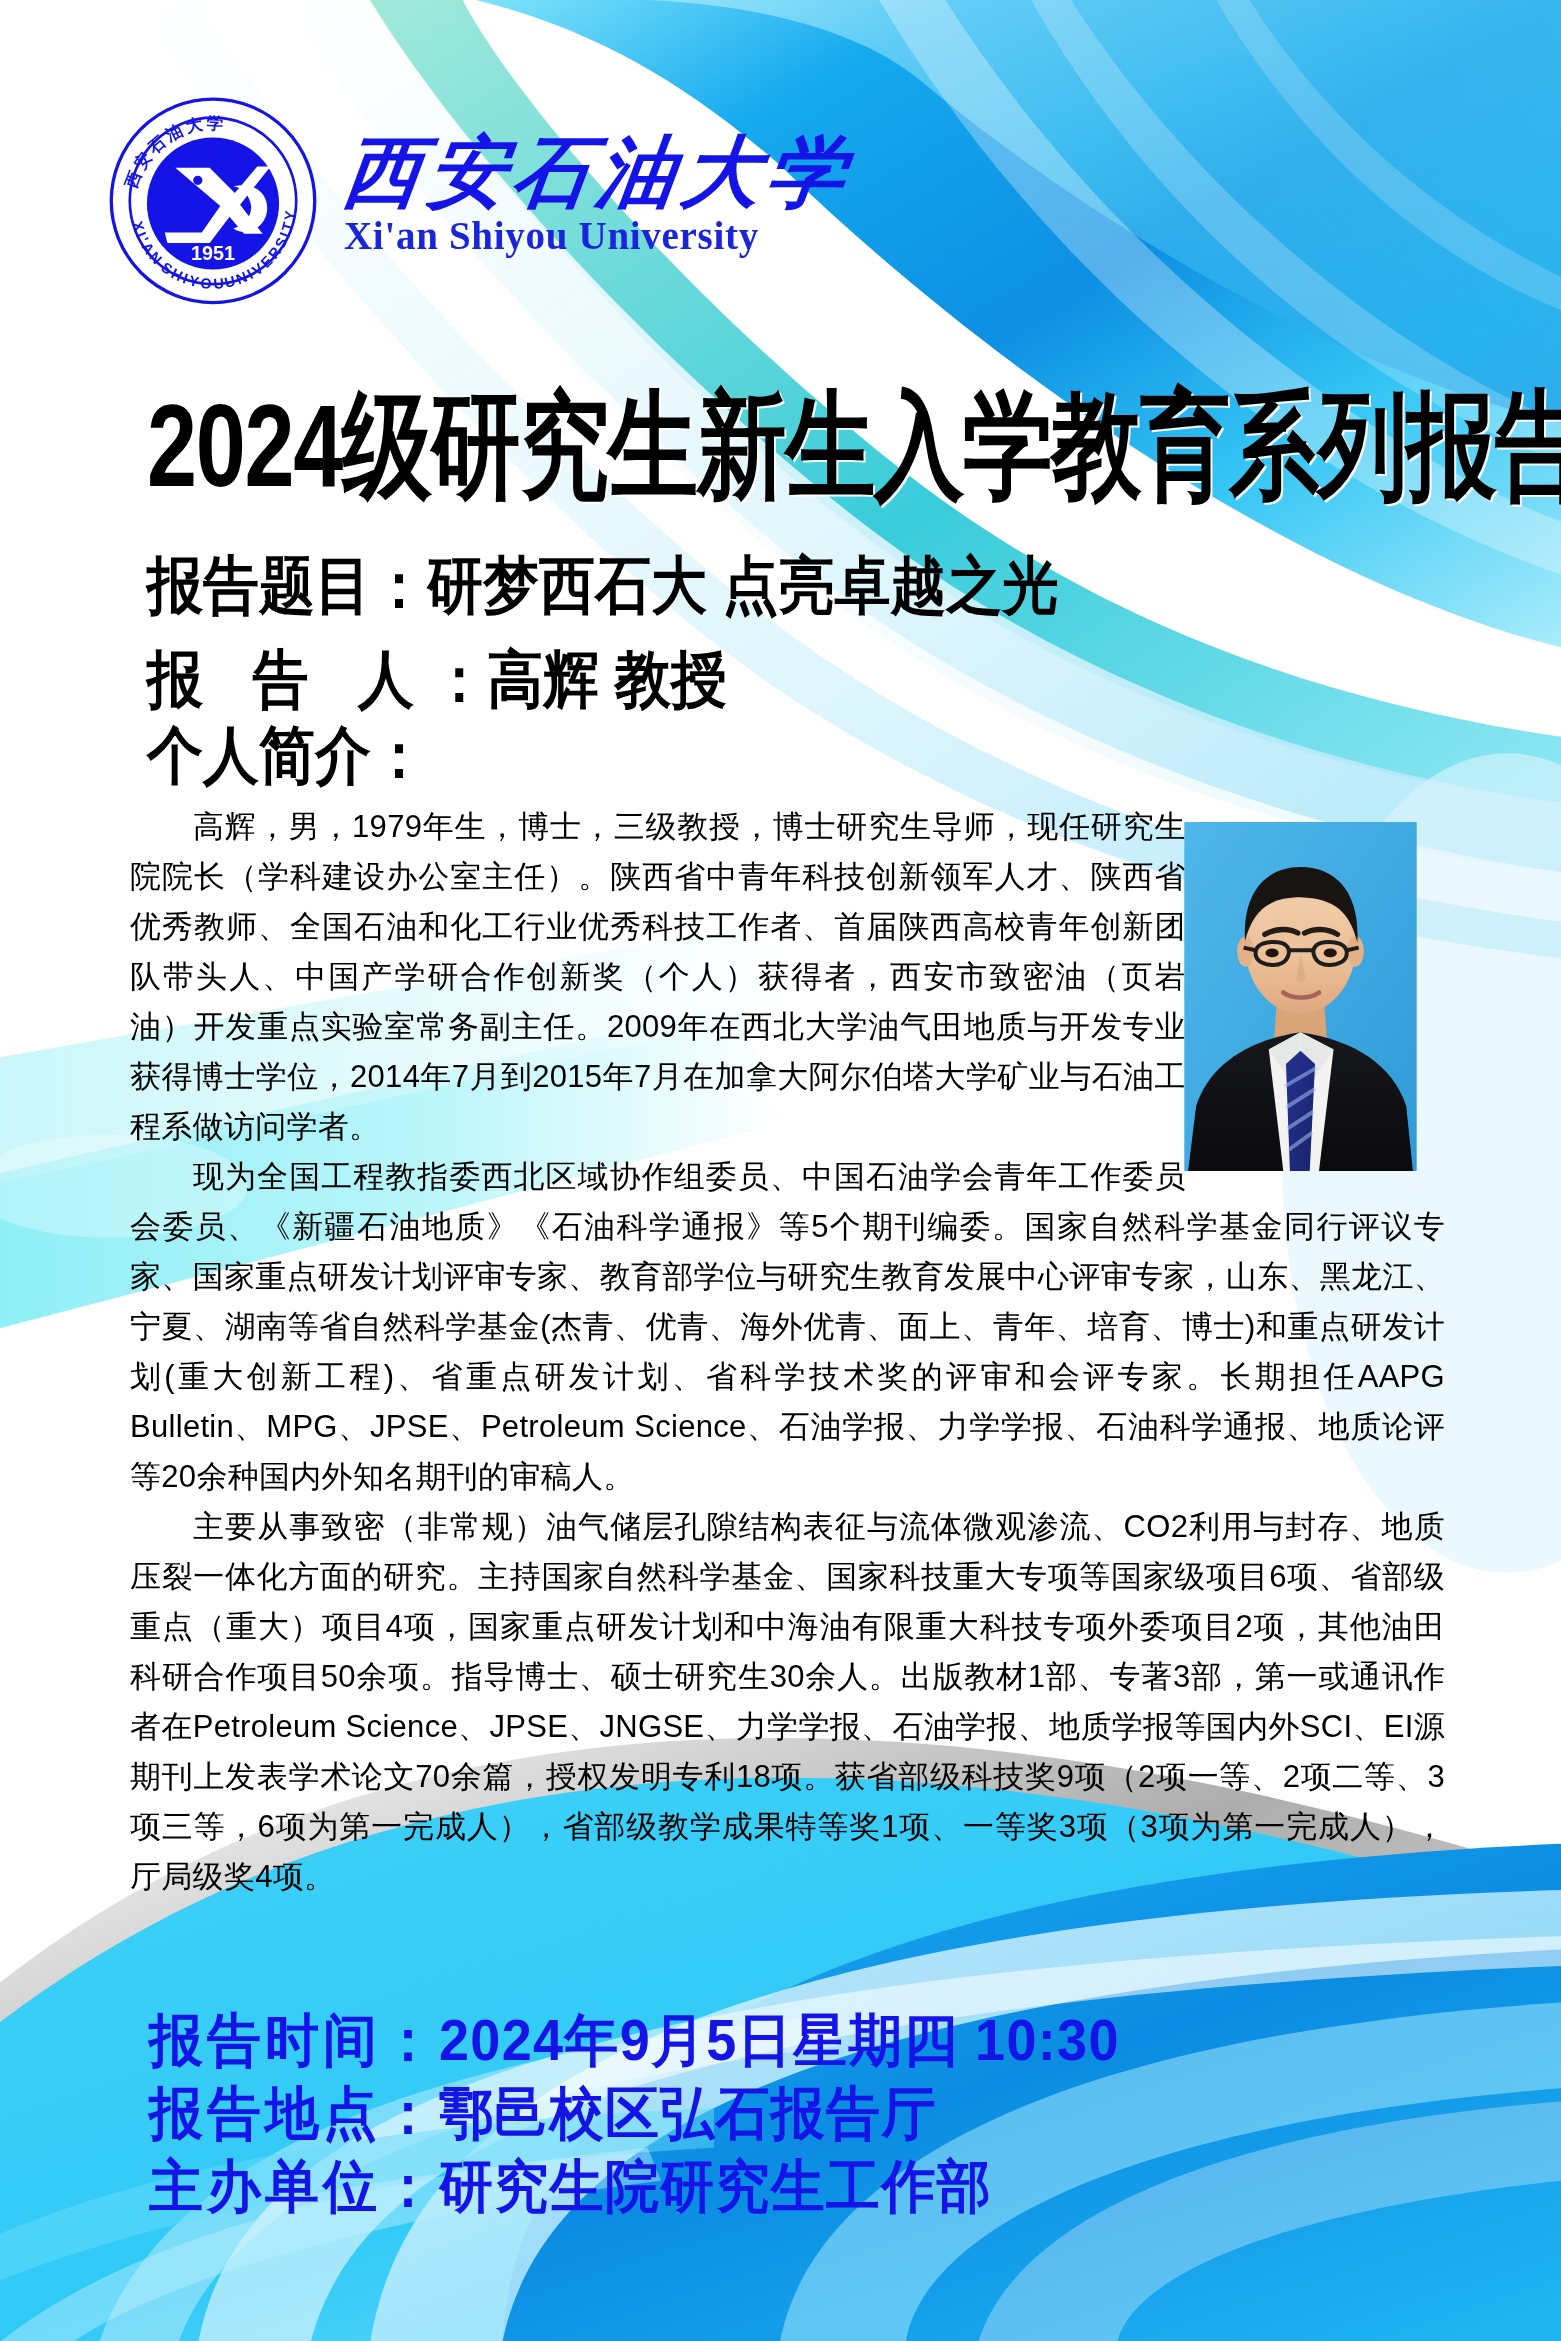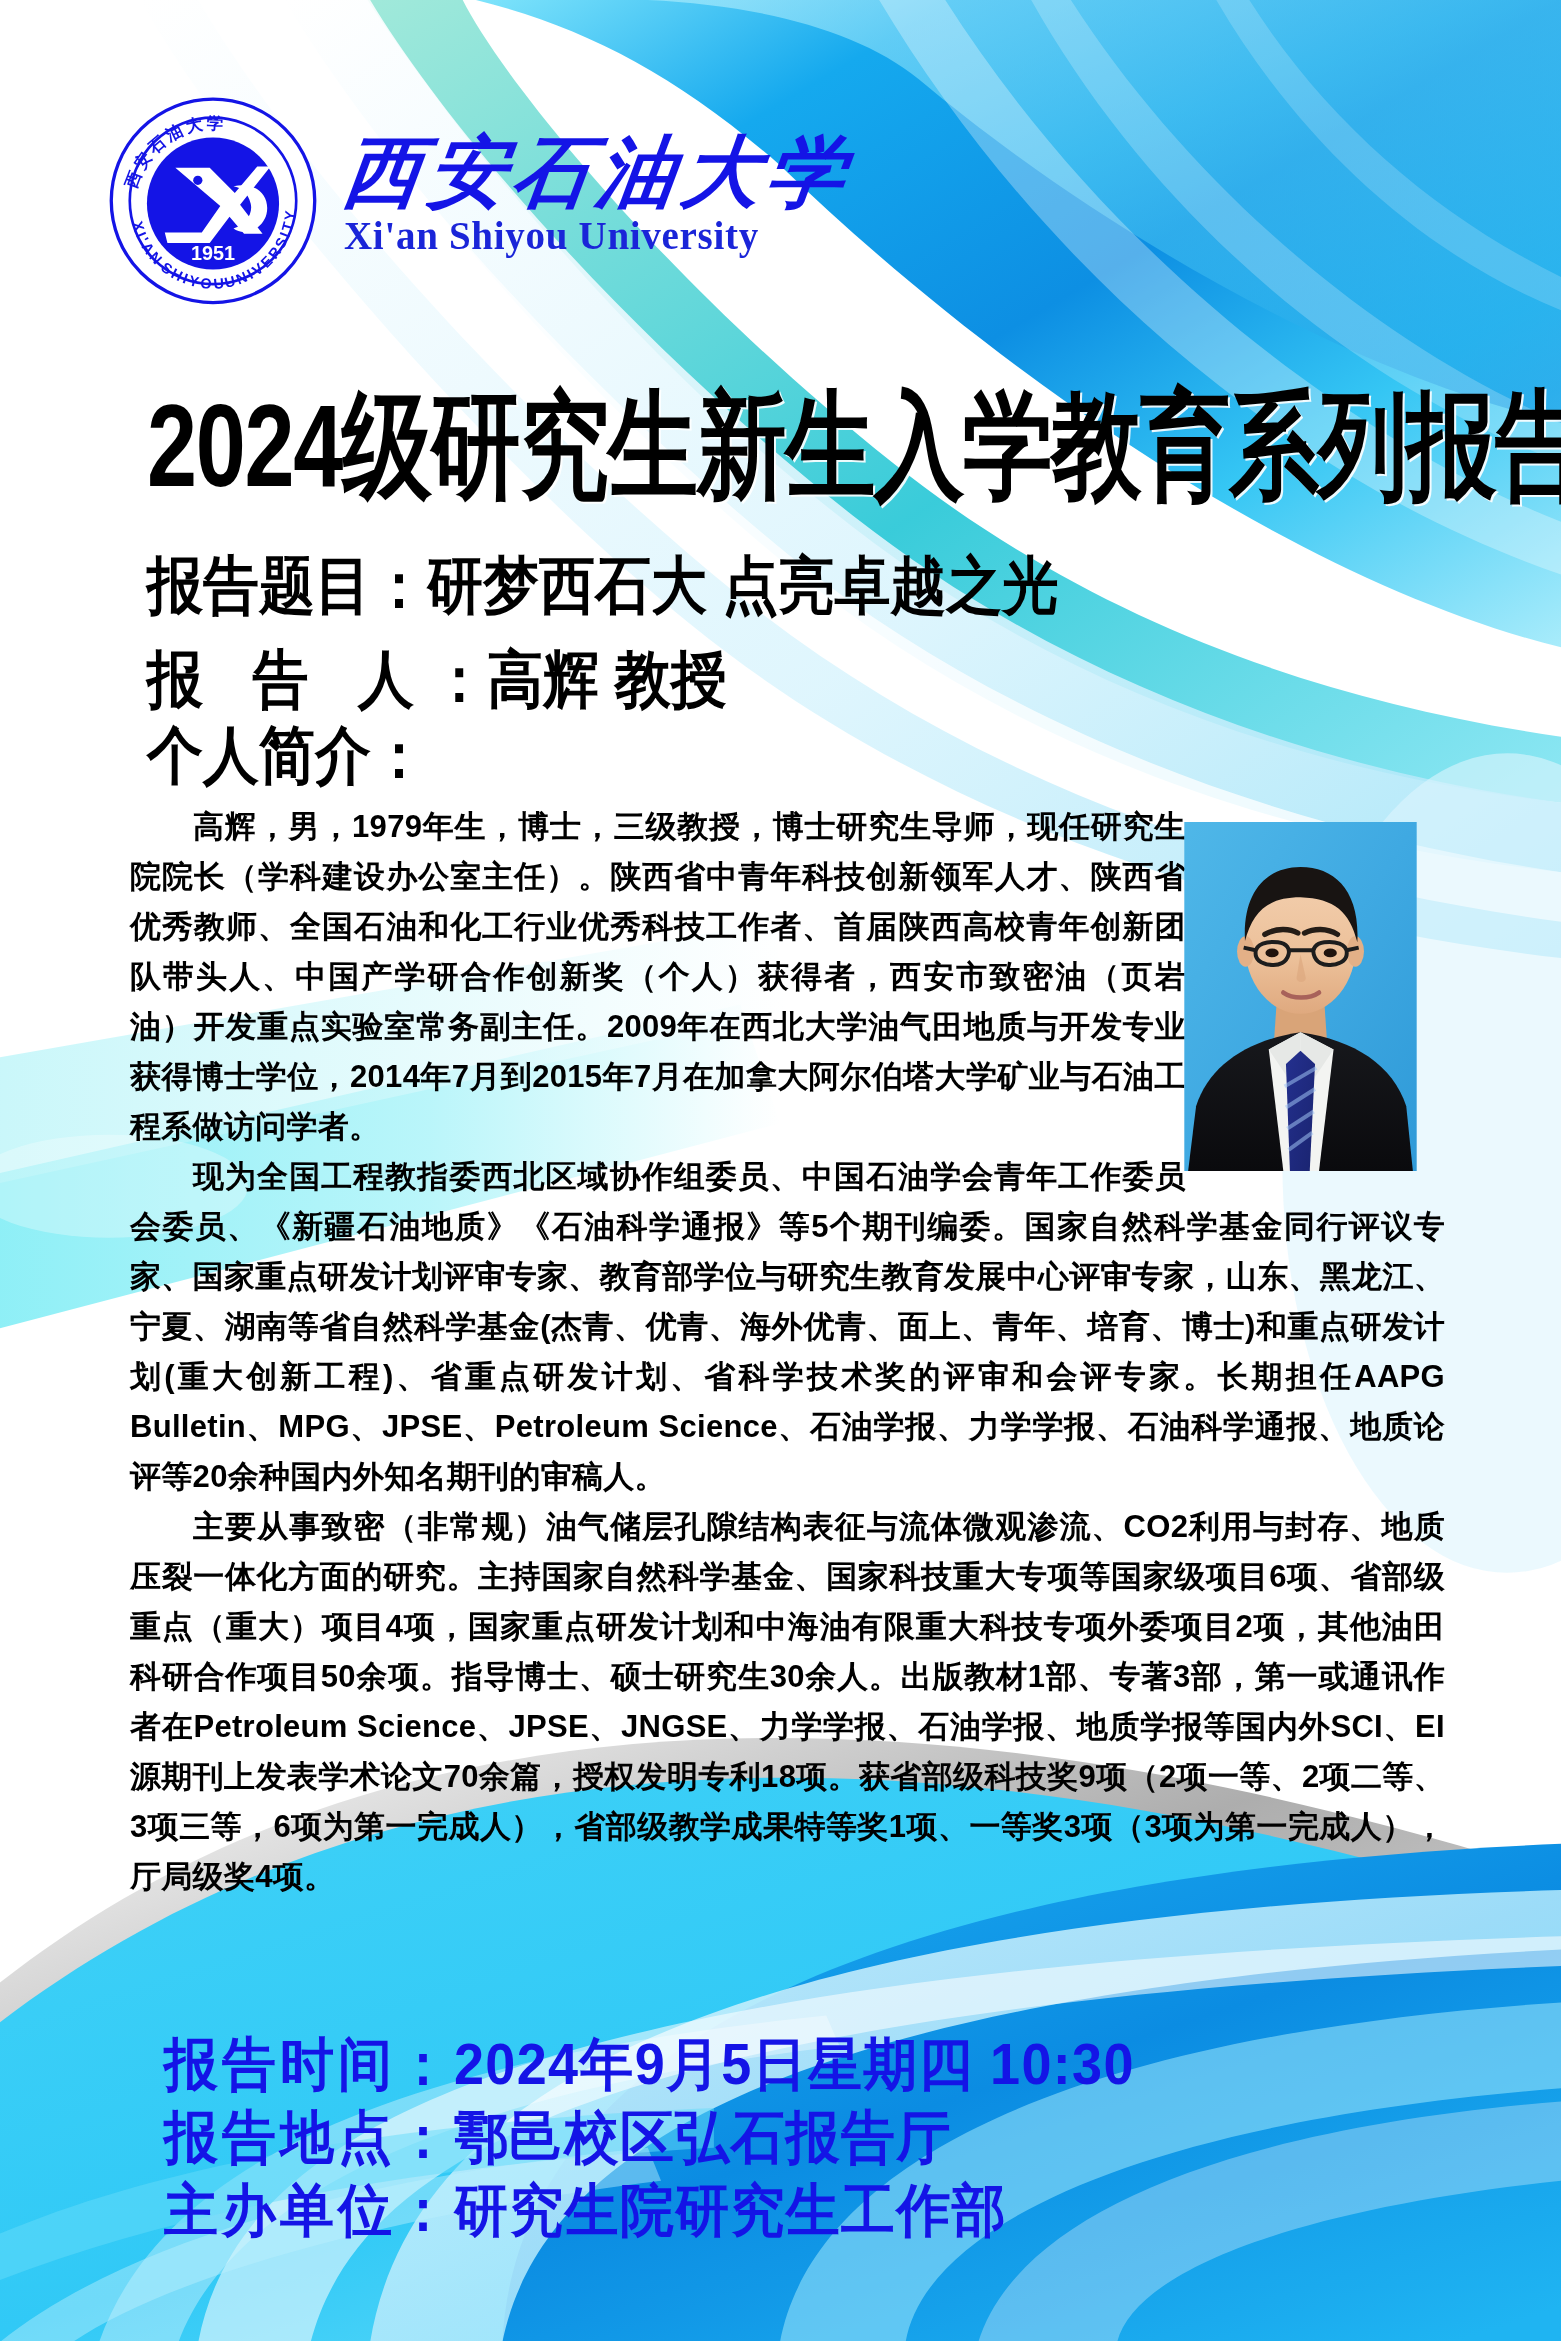--- a/index.html
+++ b/index.html
@@ -60,39 +60,39 @@
   #row-topic{top:554px;}
   #row-speaker{top:648px;}
   #row-bio-label{top:724px;}
   .hl-label{letter-spacing:0px;}
   .hl-sp{letter-spacing:17px;}
 
   
   #bio{
     position:absolute;left:130px;top:802px;width:1315px;
     font-family:"Liberation Sans","DejaVu Sans",sans-serif;
-    font-size:31px;font-weight:700;color:#000;
+    font-size:31px;font-weight:400;color:#000;
     line-height:50px;text-align:justify;
     letter-spacing:0.3px;
   }
   #bio p{margin:0 0 0 0;text-indent:63px;}
 
   #portrait{
     position:absolute;left:1184px;top:822px;
     width:233px;height:349px;
     float:right;
   }
   #portrait-holder{
     float:right;width:246px;height:362px;shape-margin:0;margin:0 0 4px 13.2px;
   }
   #portrait svg{width:100%;height:100%;display:block;}
 
   
   #footer-info{
-    position:absolute;left:164px;top:2002px;width:1123px;margin-top:24px;
+    position:absolute;left:149px;top:2002px;width:1123px;
   }
   .finfo{
     font-family:"Liberation Sans","DejaVu Sans",sans-serif;
     font-size:54px;font-weight:700;color:#1414e6;
     white-space:nowrap;line-height:73px;
     letter-spacing:1.3px;
     transform:scaleY(1.06);transform-origin:left top;
   }
   .finfo .lbl-sp{letter-spacing:4px;}
 </style>

